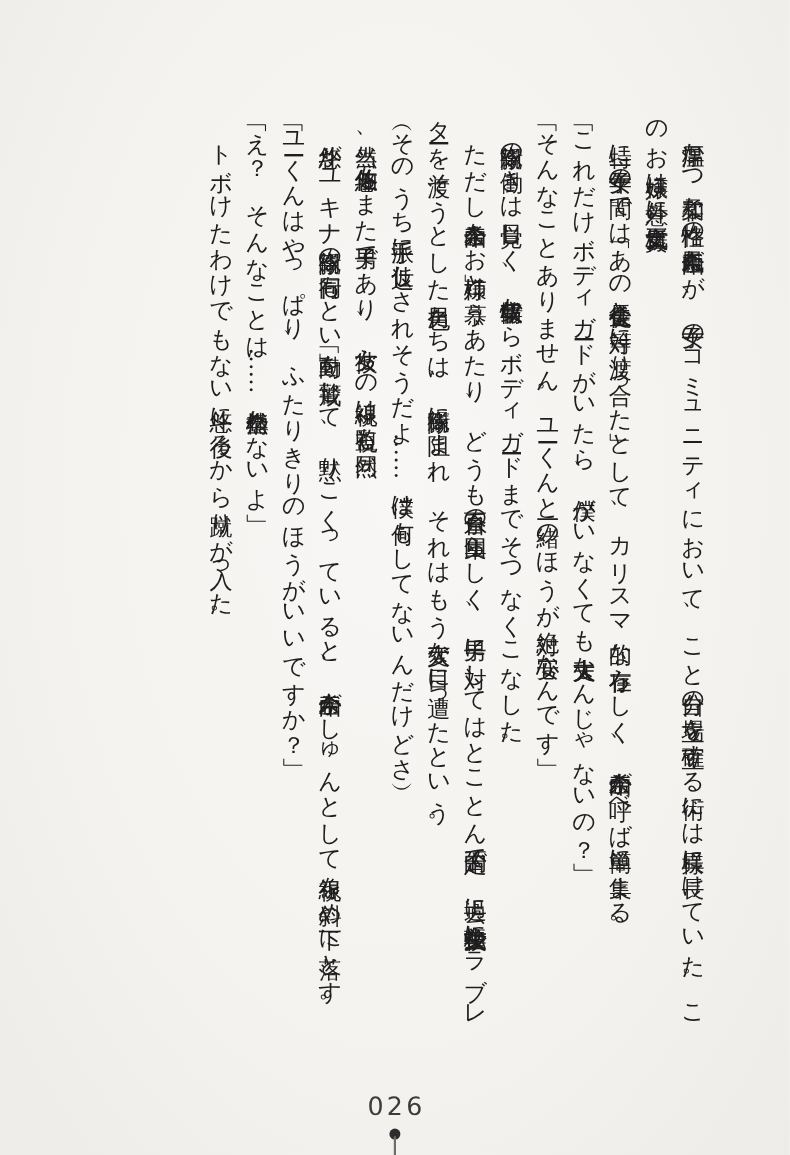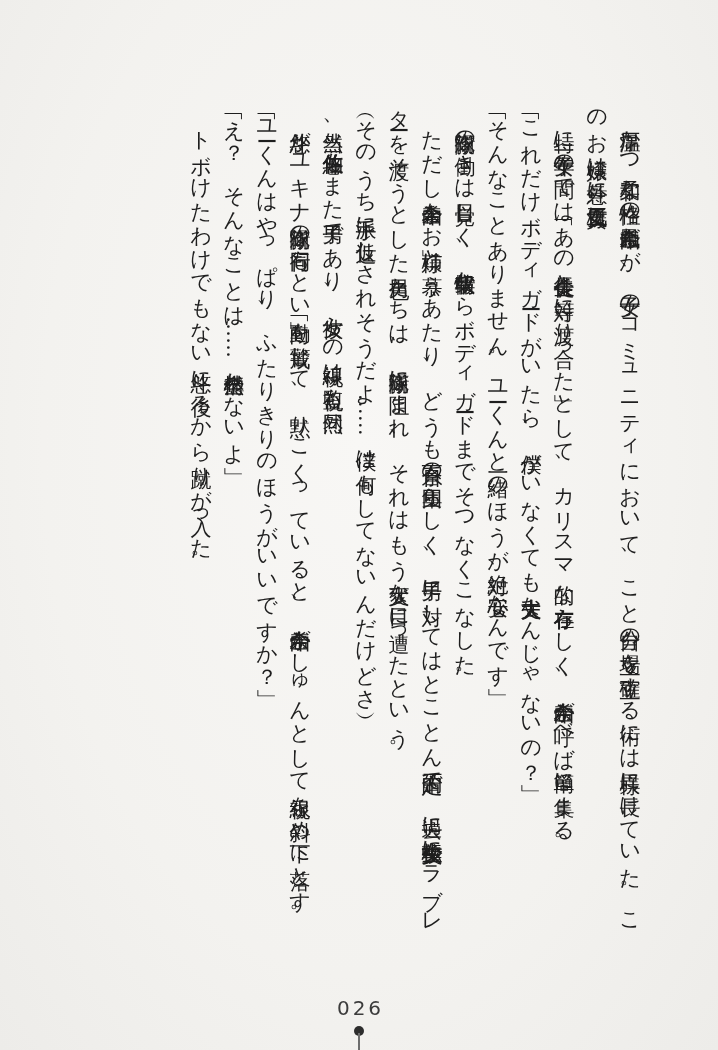--- a/index.html
+++ b/index.html
@@ -41,21 +41,21 @@
   .text-block p.thought   { text-indent: 0.5em; }
 
   
   .page-number {
     position: absolute;
     left: 0;
     right: 0;
     bottom: 30px;
     text-align: center;
     font-family: "DejaVu Sans", "Liberation Sans", sans-serif;
-    font-size: 20px;
+    font-size: 23px;
     font-weight: 400;
     letter-spacing: 3px;
     text-indent: 3px;
     color: #3c3c3c;
   }
   .marker-dot {
     position: absolute;
     left: 50%;
     bottom: 14px;
     transform: translateX(-50%);

